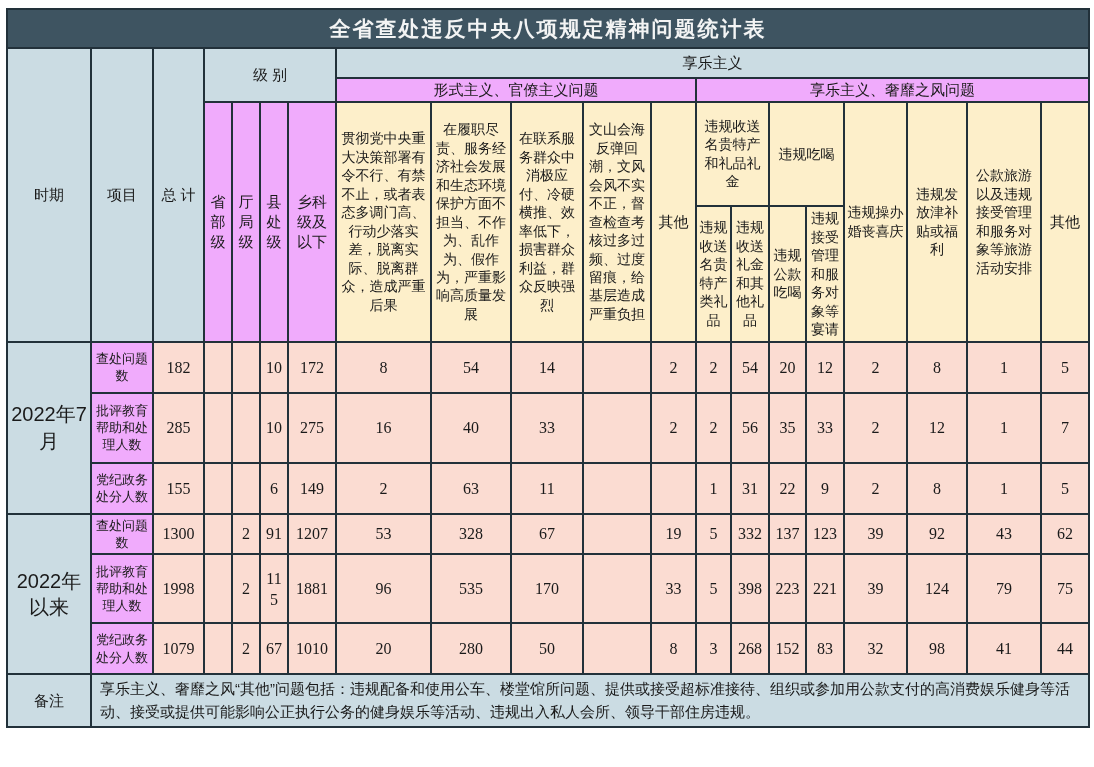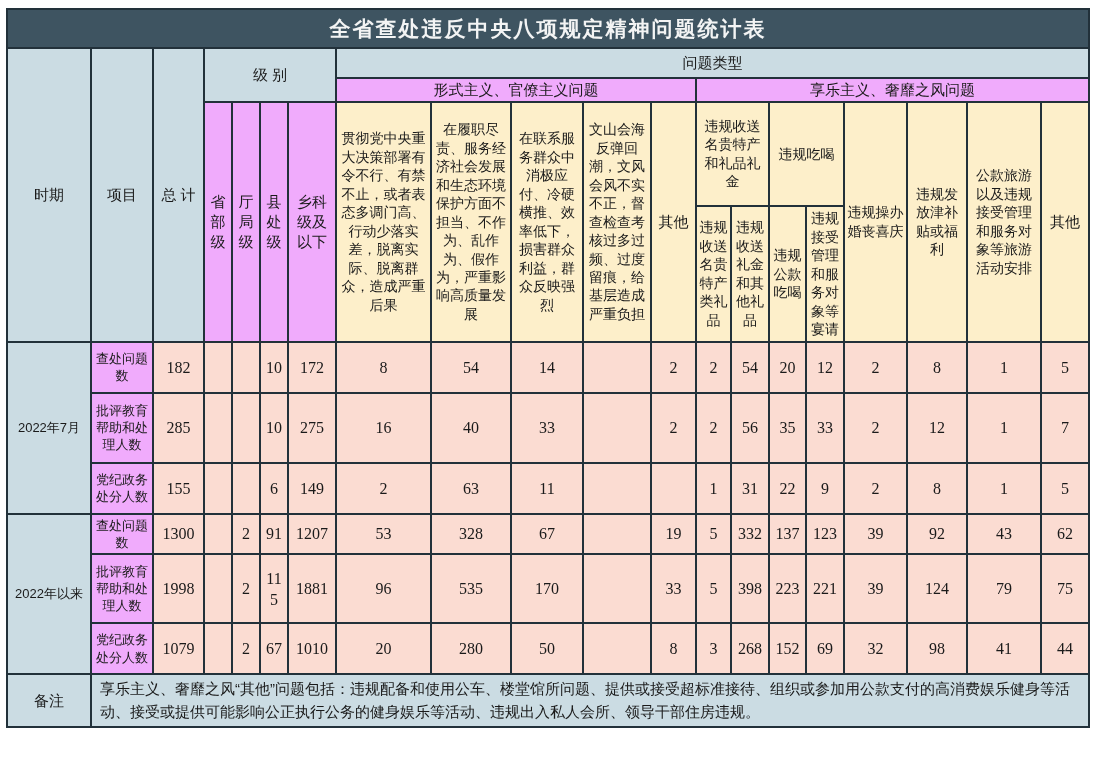--- a/index.html
+++ b/index.html
@@ -10,21 +10,21 @@
      padding:1px 2px;color:#1a1a1a;font-size:15px;line-height:1.32;
      word-break:break-all;overflow:hidden;}
   .title-cell{background:#3e5461;color:#f3f4f4;font-size:21px;font-weight:bold;
      letter-spacing:2px;border:2px solid #22313a;word-break:keep-all;}
   .c-blue{background:#cbdce3;}
   .c-green{background:#f0abfc;}
   .c-cream{background:#fdefca;}
   .c-pink{background:#fbdcd2;}
   .hdr-sm{font-size:14px;padding:2px;}
   .num{font-family:"Liberation Serif","DejaVu Serif",serif;font-size:16px;}
-  .period{font-size:13px;margin-top:16px;}
+  .period{font-size:20px;margin-top:16px;}
   .item{font-size:13px;padding:2px 4px;}
   .remark-text{text-align:left;font-size:15px;line-height:1.5;padding:3px 8px;word-break:break-all;}
 </style>
 </head>
 <body>
 
 <div class="sheet">
 <table>
   <colgroup>
     <col style="width:84px">
@@ -52,21 +52,21 @@
   <tbody>
         <tr style="height:39px">
     <td colspan="20" class="title-cell">全省查处违反中央八项规定精神问题统计表</td>
   </tr>
 
   <tr style="height:30px">
     <td rowspan="4" class="c-blue">时期</td>
     <td rowspan="4" class="c-blue">项目</td>
     <td rowspan="4" class="c-blue">总  计</td>
     <td colspan="4" rowspan="2" class="c-blue">级  别</td>
-    <td colspan="13" class="c-blue">问题类型</td>
+    <td colspan="13" class="c-blue">享乐主义</td>
   </tr>
 
   <tr style="height:22px">
     <td colspan="5" class="c-green">形式主义、官僚主义问题</td>
     <td colspan="8" class="c-green">享乐主义、奢靡之风问题</td>
   </tr>
 
   <tr style="height:104px">
     <td rowspan="2" class="c-green">省部级</td>
     <td rowspan="2" class="c-green">厅局级</td>
@@ -209,21 +209,21 @@
           <td class="c-pink num">67</td>
           <td class="c-pink num">1010</td>
           <td class="c-pink num">20</td>
           <td class="c-pink num">280</td>
           <td class="c-pink num">50</td>
           <td class="c-pink num"></td>
           <td class="c-pink num">8</td>
           <td class="c-pink num">3</td>
           <td class="c-pink num">268</td>
           <td class="c-pink num">152</td>
-          <td class="c-pink num">69</td>
+          <td class="c-pink num">83</td>
           <td class="c-pink num">32</td>
           <td class="c-pink num">98</td>
           <td class="c-pink num">41</td>
           <td class="c-pink num">44</td>
         </tr>
       </tbody>
 
   <tbody>
         <tr style="height:44px">
     <td class="c-blue">备注</td>

